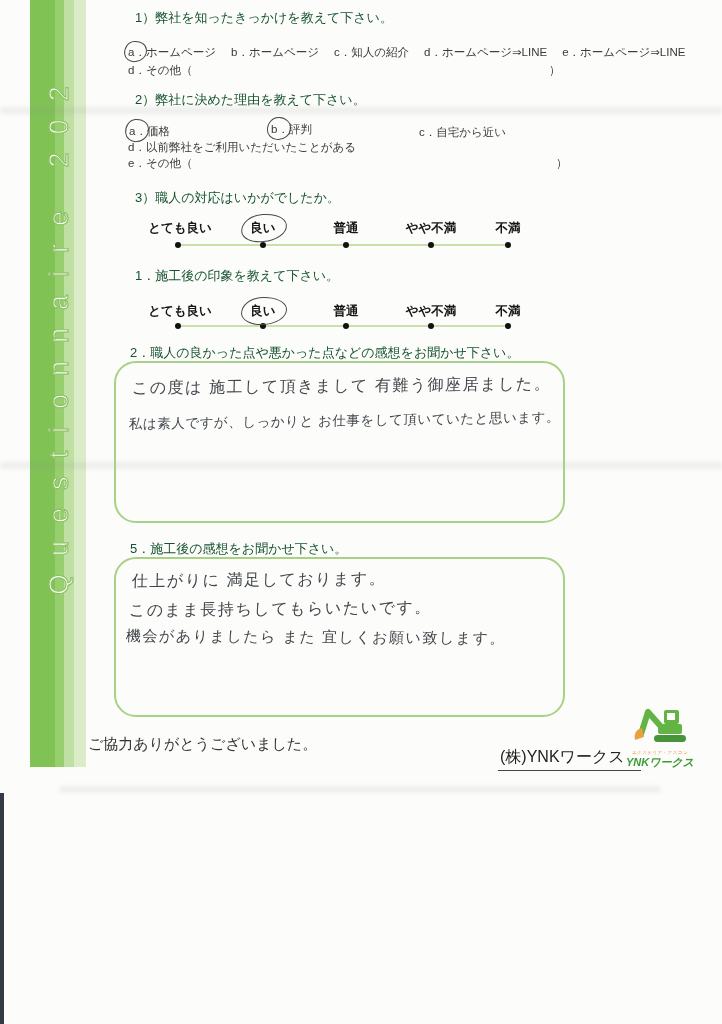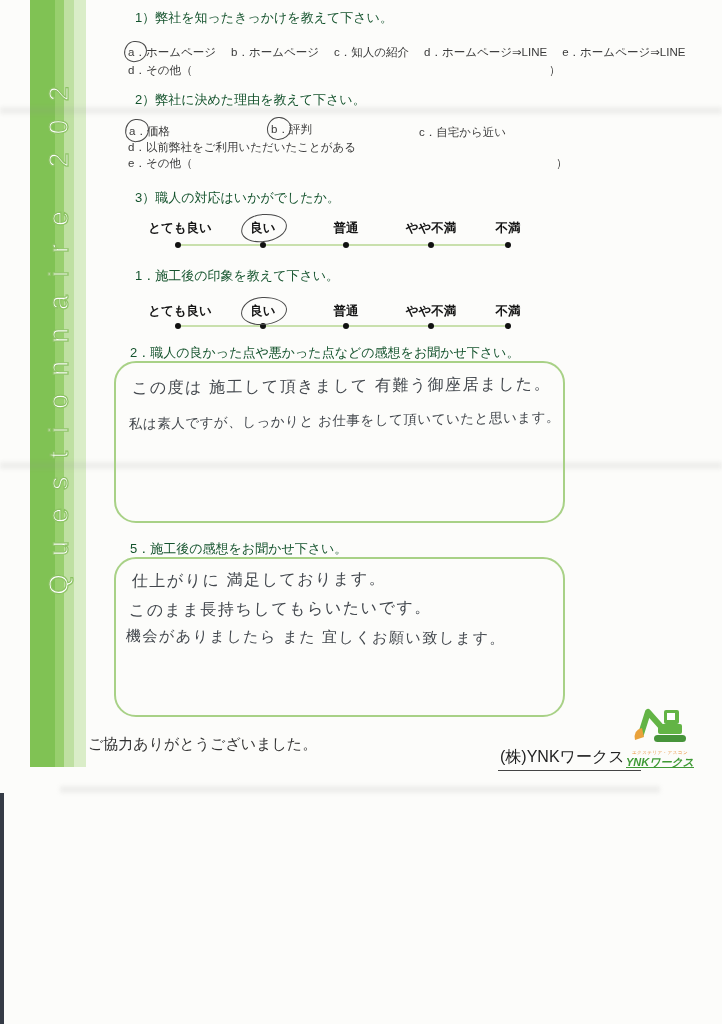--- a/index.html
+++ b/index.html
@@ -54,21 +54,21 @@
     letter-spacing:1.5px;
   }
   
   .thanks{font-size:15px;color:#333;}
   .company{
     font-size:16px;color:#222;white-space:nowrap;
     border-bottom:1.2px solid #444;padding:0 16px 2px 2px;
   }
   .logo{width:72px;text-align:center;}
   .logo-tagline{font-size:4.5px;color:#e8923d;letter-spacing:.5px;white-space:nowrap;}
-  .logo-name{font-size:11px;font-weight:700;color:#3f9a35;white-space:nowrap;font-style:italic;text-decoration:underline;}
+  .logo-name{font-size:11px;font-weight:700;color:#3f9a35;white-space:nowrap;font-style:italic;}
 </style>
 </head>
 <body>
 
 <div class="abs band"></div>
 <div class="abs band-text">Questionnaire 202</div>
 
 <div class="abs crease" style="top:107px"></div>
 <div class="abs crease" style="top:462px"></div>
 <div class="abs crease" style="top:786px;left:60px;width:600px"></div>

